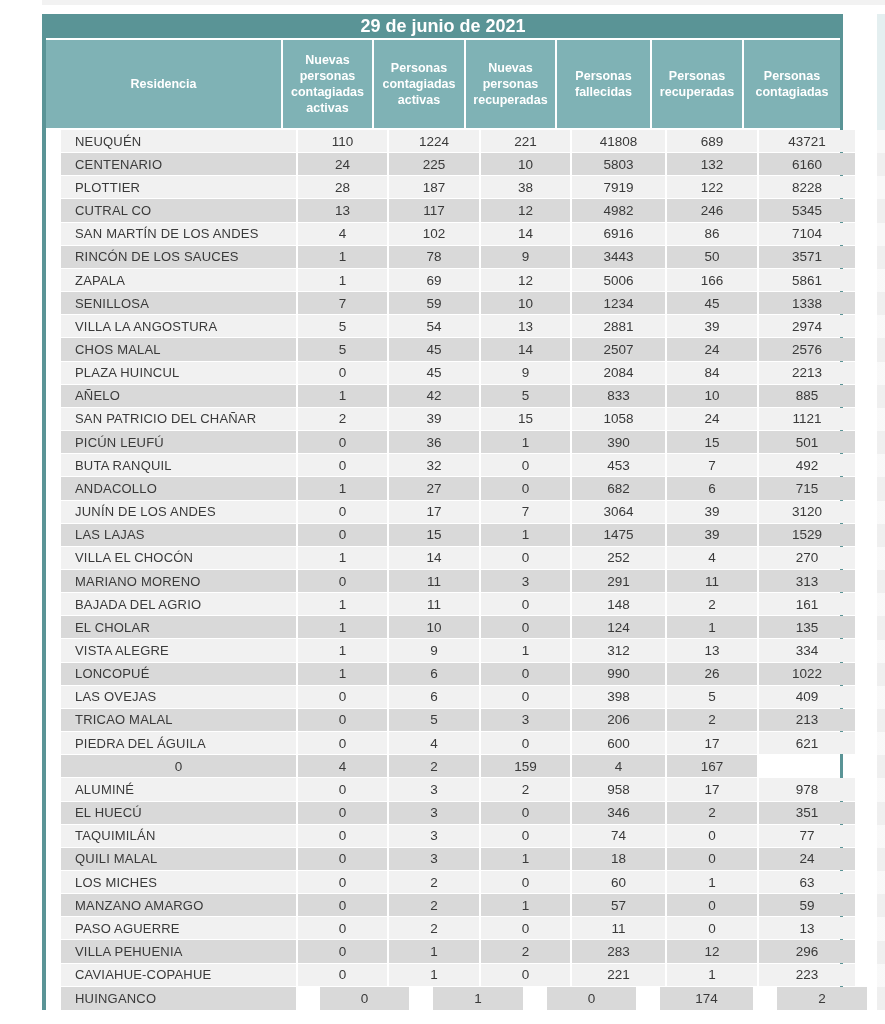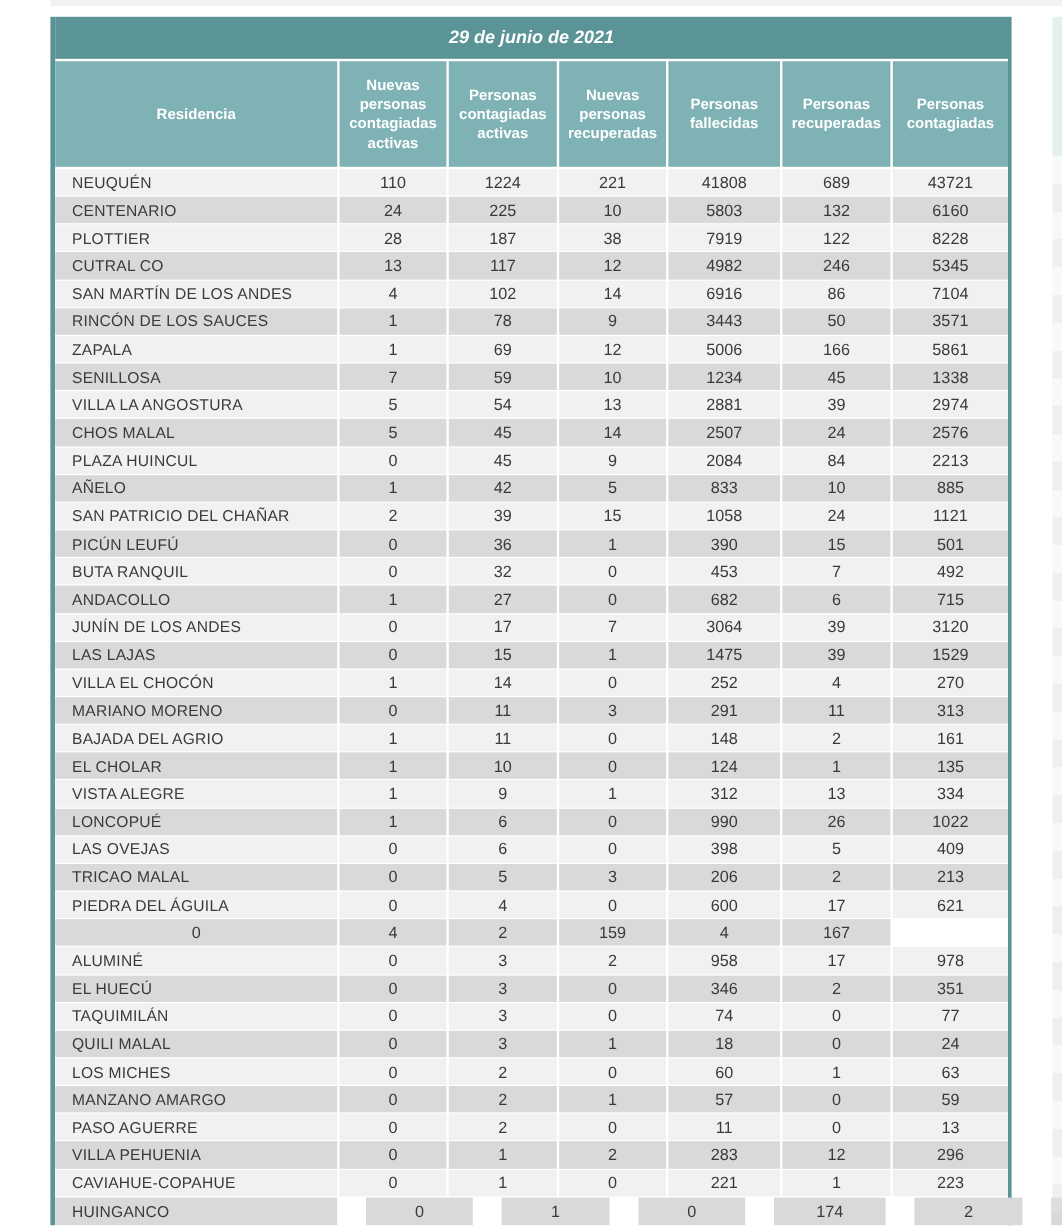--- a/index.html
+++ b/index.html
@@ -15,26 +15,26 @@
     background: #f2f2f2;
   }
   .report-table {
     position: absolute; left: 42px; top: 14px; width: 801px;
     box-sizing: border-box;
     border-left: 4px solid #5a9496;
     border-right: 3px solid #5a9496;
     background: #ffffff;
   }
   .title-bar {
-    height: 35px;
+    height: 24px;
     background: #5a9496;
     color: #ffffff;
     font-weight: bold;
-    font-size: 15px;
-    display: flex; align-items: center; justify-content: center; font-style: italic;
+    font-size: 18px;
+    display: flex; align-items: center; justify-content: center;
   }
   .cols {
     display: grid;
     grid-template-columns: 235px 89px 90px 89px 93px 90px 96px;
     gap: 2px;
     background: #ffffff;
   }
   .header-row {
     margin-top: 2px;
     height: 88px;
@@ -43,21 +43,21 @@
     background: #7fb2b5;
     color: #ffffff;
     font-weight: bold;
     font-size: 12.5px;
     line-height: 1.3;
     display: flex; align-items: center; justify-content: center;
     text-align: center;
     padding: 0 5px;
     box-sizing: border-box;
   }
-  .table-body { margin-top: 2px; }
+  .table-body { margin-top: 2px; padding-left: 15px; }
   .trow {
     height: 23.16px;
     box-sizing: border-box;
     border-bottom: 1px solid #ffffff;
   }
   .trow:last-child { border-bottom: none; gap: 24px; }
   .trow.light .tcell { background: #f1f1f1; }
   .trow.dark  .tcell { background: #d9d9d9; }
   .tcell {
     display: flex; align-items: center; justify-content: center;

